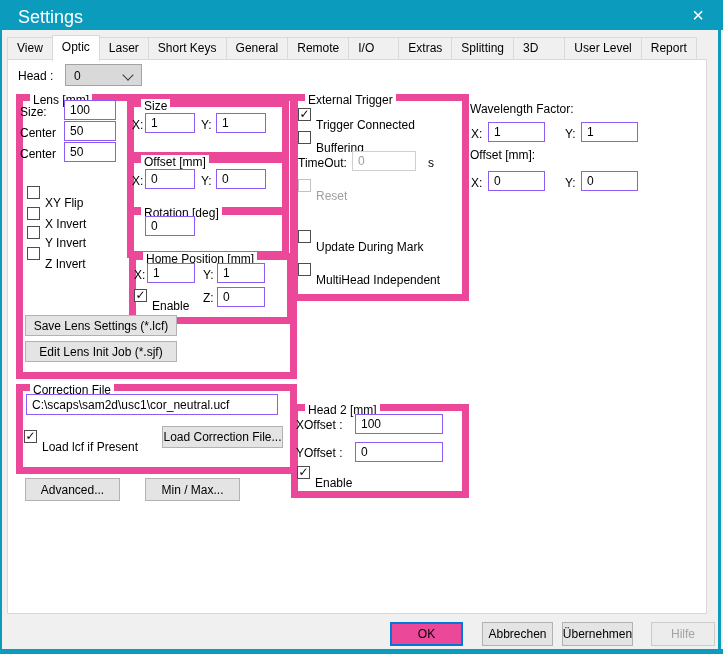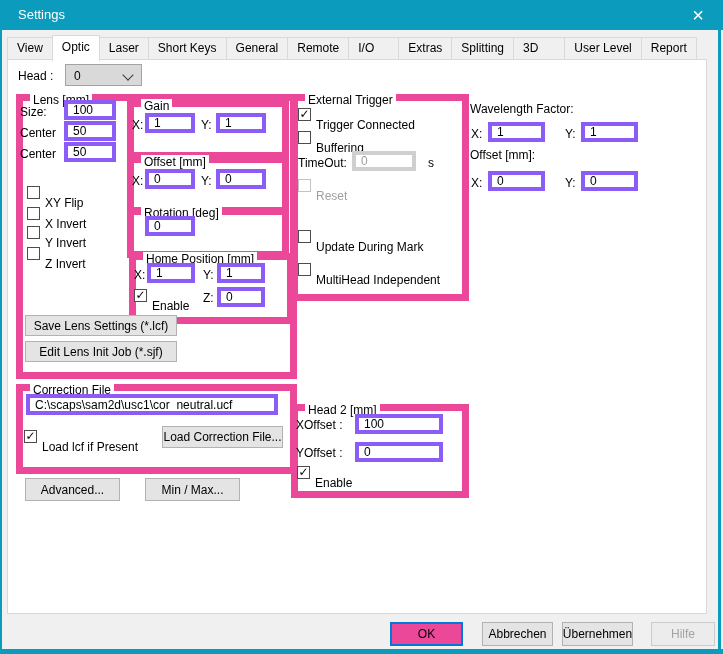--- a/index.html
+++ b/index.html
@@ -1,41 +1,41 @@
 <!DOCTYPE html>
 <html style="--accent: #0a9bbd; --focus: #0078d7;"><head>
 <meta charset="utf-8">
 <style>
   html,body{margin:0;padding:0;background:#fff;}
   .dlg{position:relative;width:723px;height:654px;background:#f0f0f0;
        font-family:"Liberation Sans","DejaVu Sans",sans-serif;font-size:12px;color:#000;overflow:hidden;}
   
   .titlebar{position:absolute;left:0;top:0;width:723px;height:30px;background:var(--accent,#0a9bbd);}
-  .title{position:absolute;left:18px;top:7px;color:#fff;font-size:13px;}
+  .title{position:absolute;left:18px;top:7px;color:#fff;font-size:18px;}
   .close{position:absolute;right:8px;top:2px;width:34px;height:26px;color:#fff;font-size:20px;font-weight:300;
          display:flex;align-items:center;justify-content:center;cursor:default;}
   .edge-l{position:absolute;left:0;top:30px;width:2px;height:624px;background:var(--accent,#0a9bbd);}
   .edge-r{position:absolute;left:718px;top:30px;width:3px;height:624px;background:var(--accent,#0a9bbd);}
   .edge-b{position:absolute;left:0;top:649px;width:723px;height:5px;background:var(--accent,#0a9bbd);}
   
   .tabs{position:absolute;left:7px;top:36px;height:23px;display:flex;align-items:flex-end;z-index:5;}
   .tab{height:21px;line-height:21px;padding:0 9px;background:#f0f0f0;border:1px solid #d9d9d9;border-bottom:none;
        margin-right:-1px;white-space:pre;cursor:default;}
   .tab.active{height:25px;line-height:23px;background:#fff;position:relative;z-index:6;margin-bottom:-2px;
        border-color:#d9d9d9;}
   .tab.wide1{padding-right:24px;}
   .tab.wide2{padding-right:26px;}
   
   .page{position:absolute;left:7px;top:59px;width:700px;height:555px;background:#fff;border:1px solid #d9d9d9;
         box-sizing:border-box;z-index:1;}
   
   .lbl{position:absolute;white-space:nowrap;line-height:14px;z-index:3;}
   .grp{position:absolute;border:7px solid #ec4899;z-index:2;text-decoration:underline;}
   .grpt{position:absolute;top:-8px;left:7px;background:#fff;padding:0 3px;line-height:14px;white-space:nowrap;}
-  .tf{position:absolute;box-sizing:border-box;height:20px;border:4px solid #8b5cf6;background:#fff;
+  .tf{position:absolute;box-sizing:border-box;height:20px;border:1px solid #8b5cf6;background:#fff;
       font-family:"Liberation Sans","DejaVu Sans",sans-serif;font-size:12px;padding:0 3px 0 5px;z-index:3;outline:none;}
   .tf.dis{color:#9e9e9e;border-color:#cfcfcf;}
   .btn{position:absolute;box-sizing:border-box;background:#e4e4e4;border:1px solid #b2b2b2;z-index:3;
        display:flex;align-items:center;justify-content:center;white-space:nowrap;cursor:default;}
   .btn.focus{border:2px solid var(--focus,#0078d7);background:#ec4899;}
   .btn.dis{color:#a3a3a3;border-color:#cbcbcb;background:#ececec;}
   .cb{position:absolute;display:flex;align-items:center;height:15px;z-index:3;cursor:default;}
   .cb .box{width:13px;height:13px;box-sizing:border-box;border:1px solid #4c4c4c;background:#fff;margin-right:5px;
            font-size:12px;line-height:10px;text-align:center;overflow:visible;}
   .cb .txt{white-space:nowrap;margin-top:20px;}
@@ -104,21 +104,21 @@
   <div class="cb" style="left:27px;top:225px">
     <span class="box"></span>
     <span class="txt">Y Invert</span>
   </div>
   <div class="cb" style="left:27px;top:246px">
     <span class="box"></span>
     <span class="txt">Z Invert</span>
   </div>
 
   <div class="grp" style="left:127px;top:100px;width:148px;height:45px">
-    <span class="grpt">Gain</span>
+    <span class="grpt">Size</span>
   </div>
   <span class="lbl" style="left:132px;top:118px">X:</span>
   <input class="tf" style="left: 145px; top: 113px; width: 50px;" value="1">
   <span class="lbl" style="left:201px;top:118px">Y:</span>
   <input class="tf" style="left: 216px; top: 113px; width: 50px;" value="1">
 
   <div class="grp" style="left:127px;top:156px;width:148px;height:45px">
     <span class="grpt">Offset [mm]</span>
   </div>
   <span class="lbl" style="left:132px;top:174px">X:</span>

